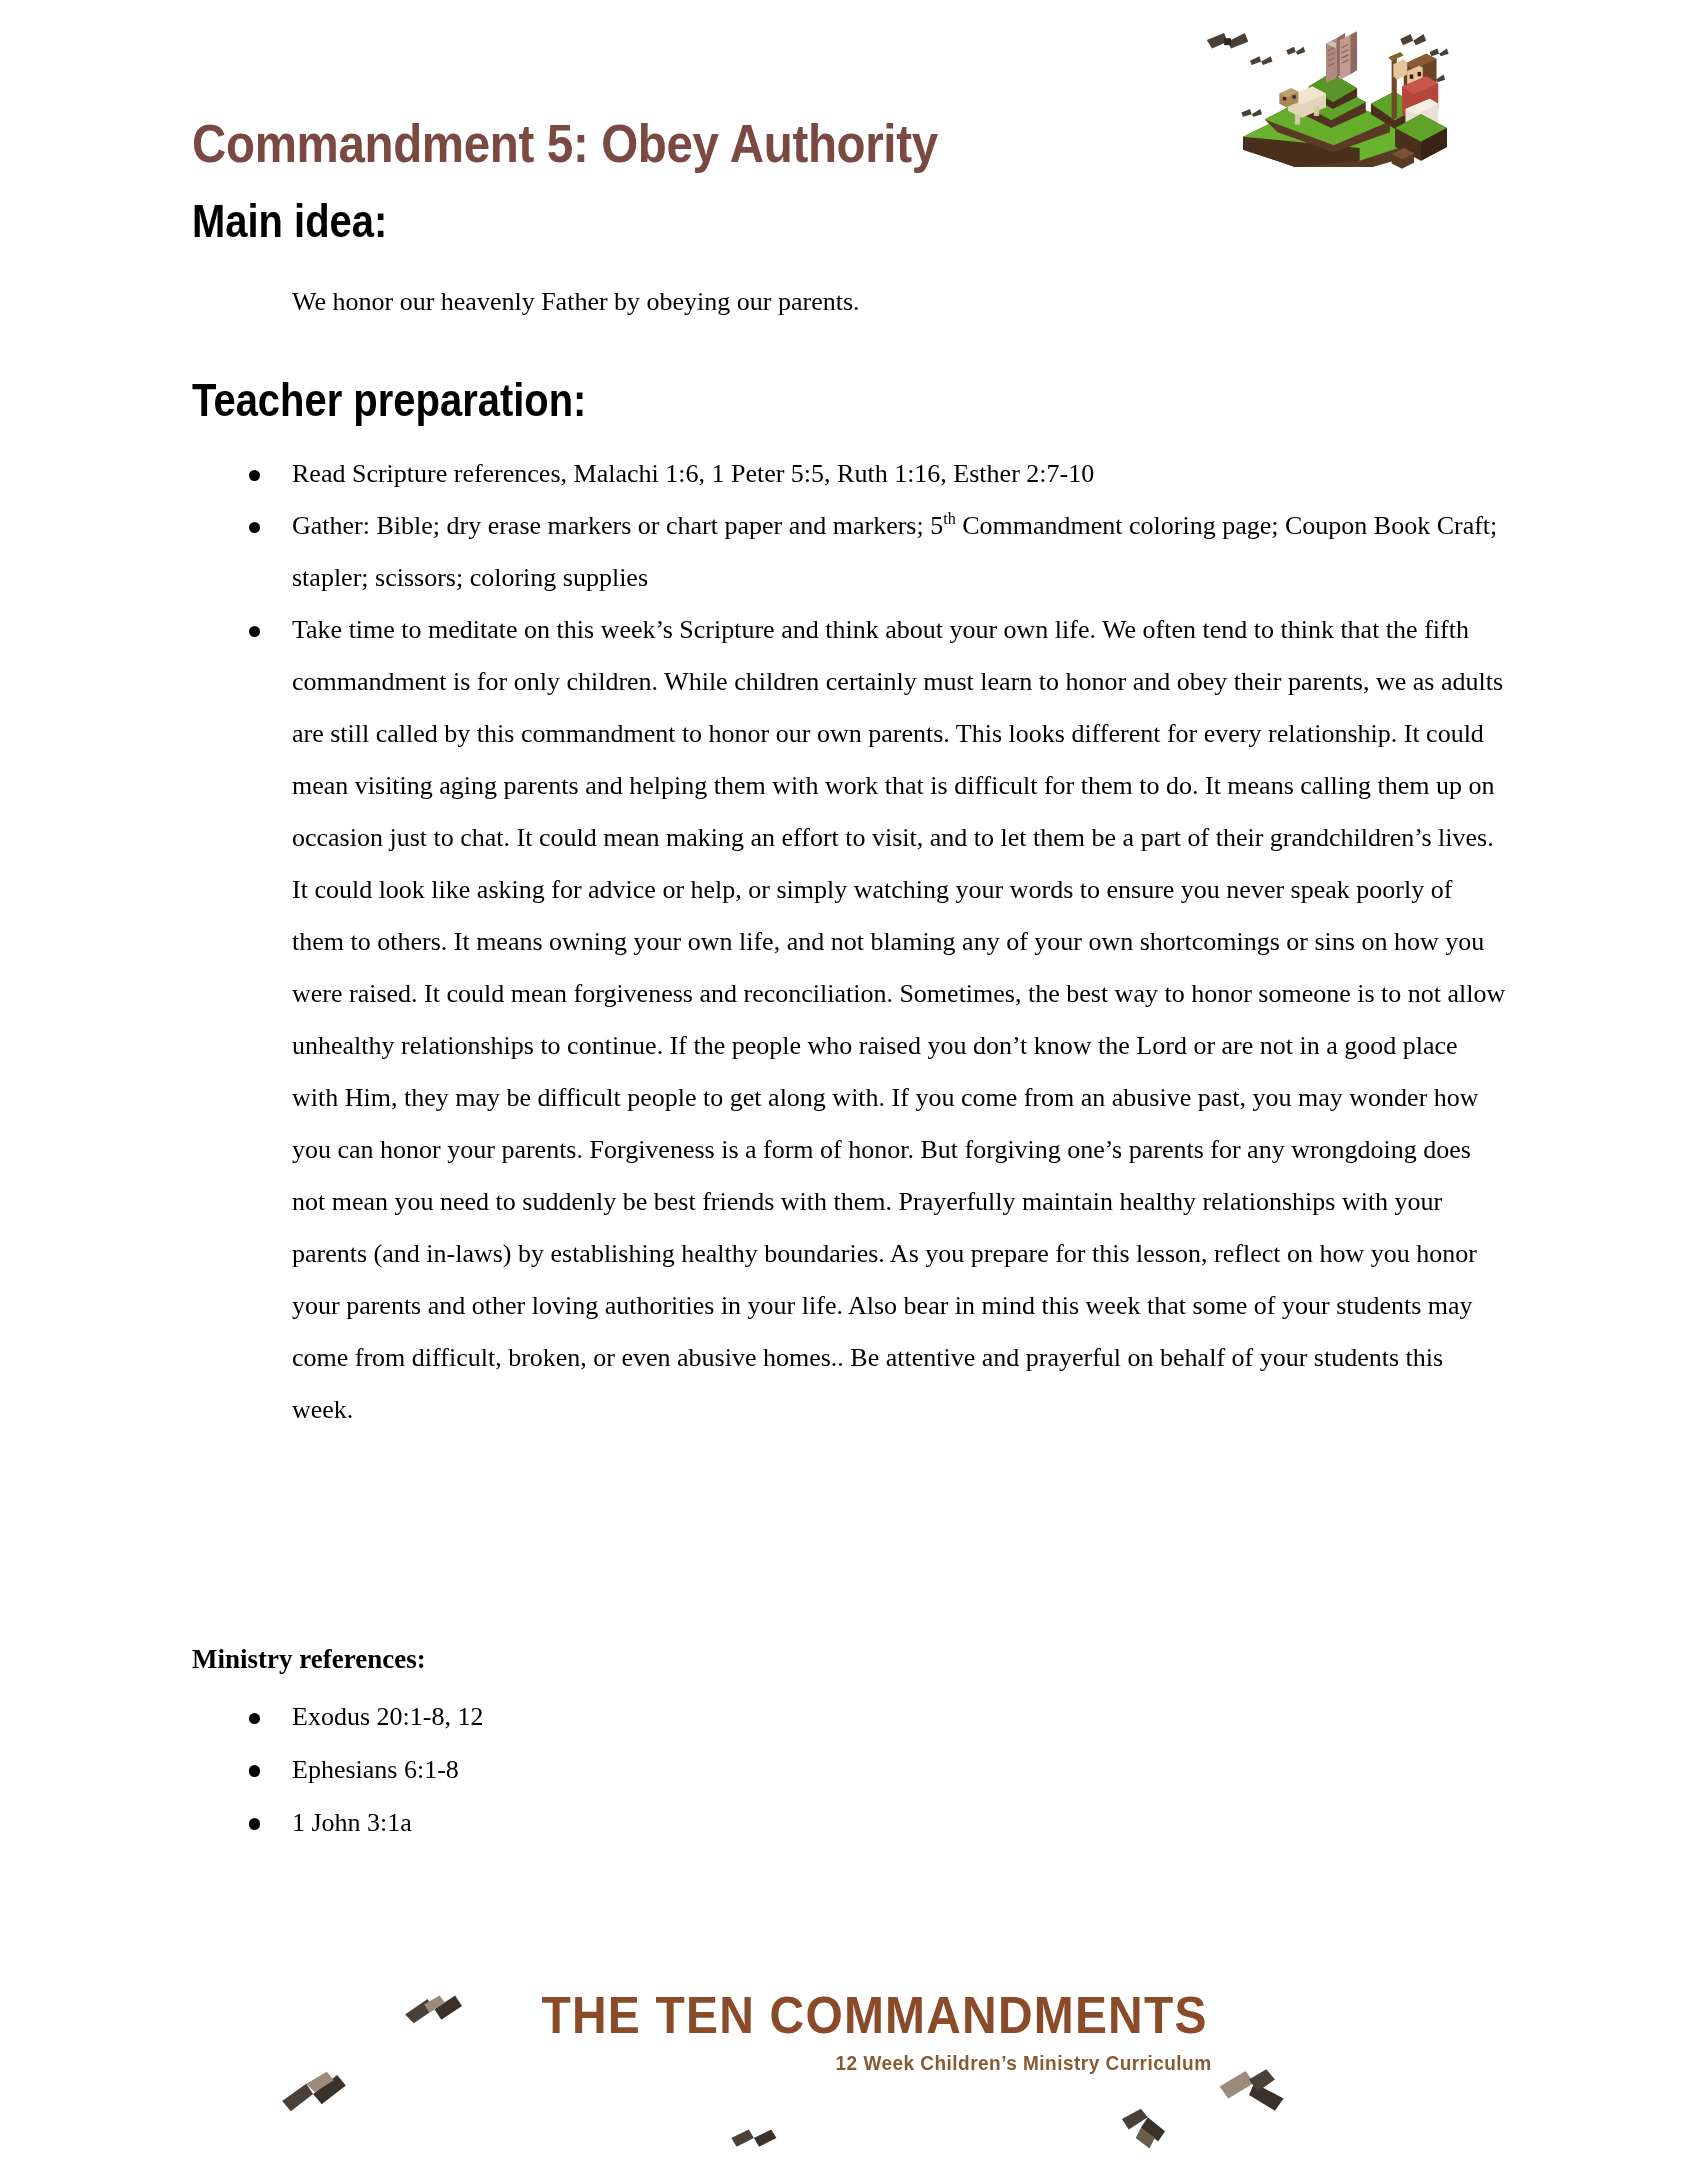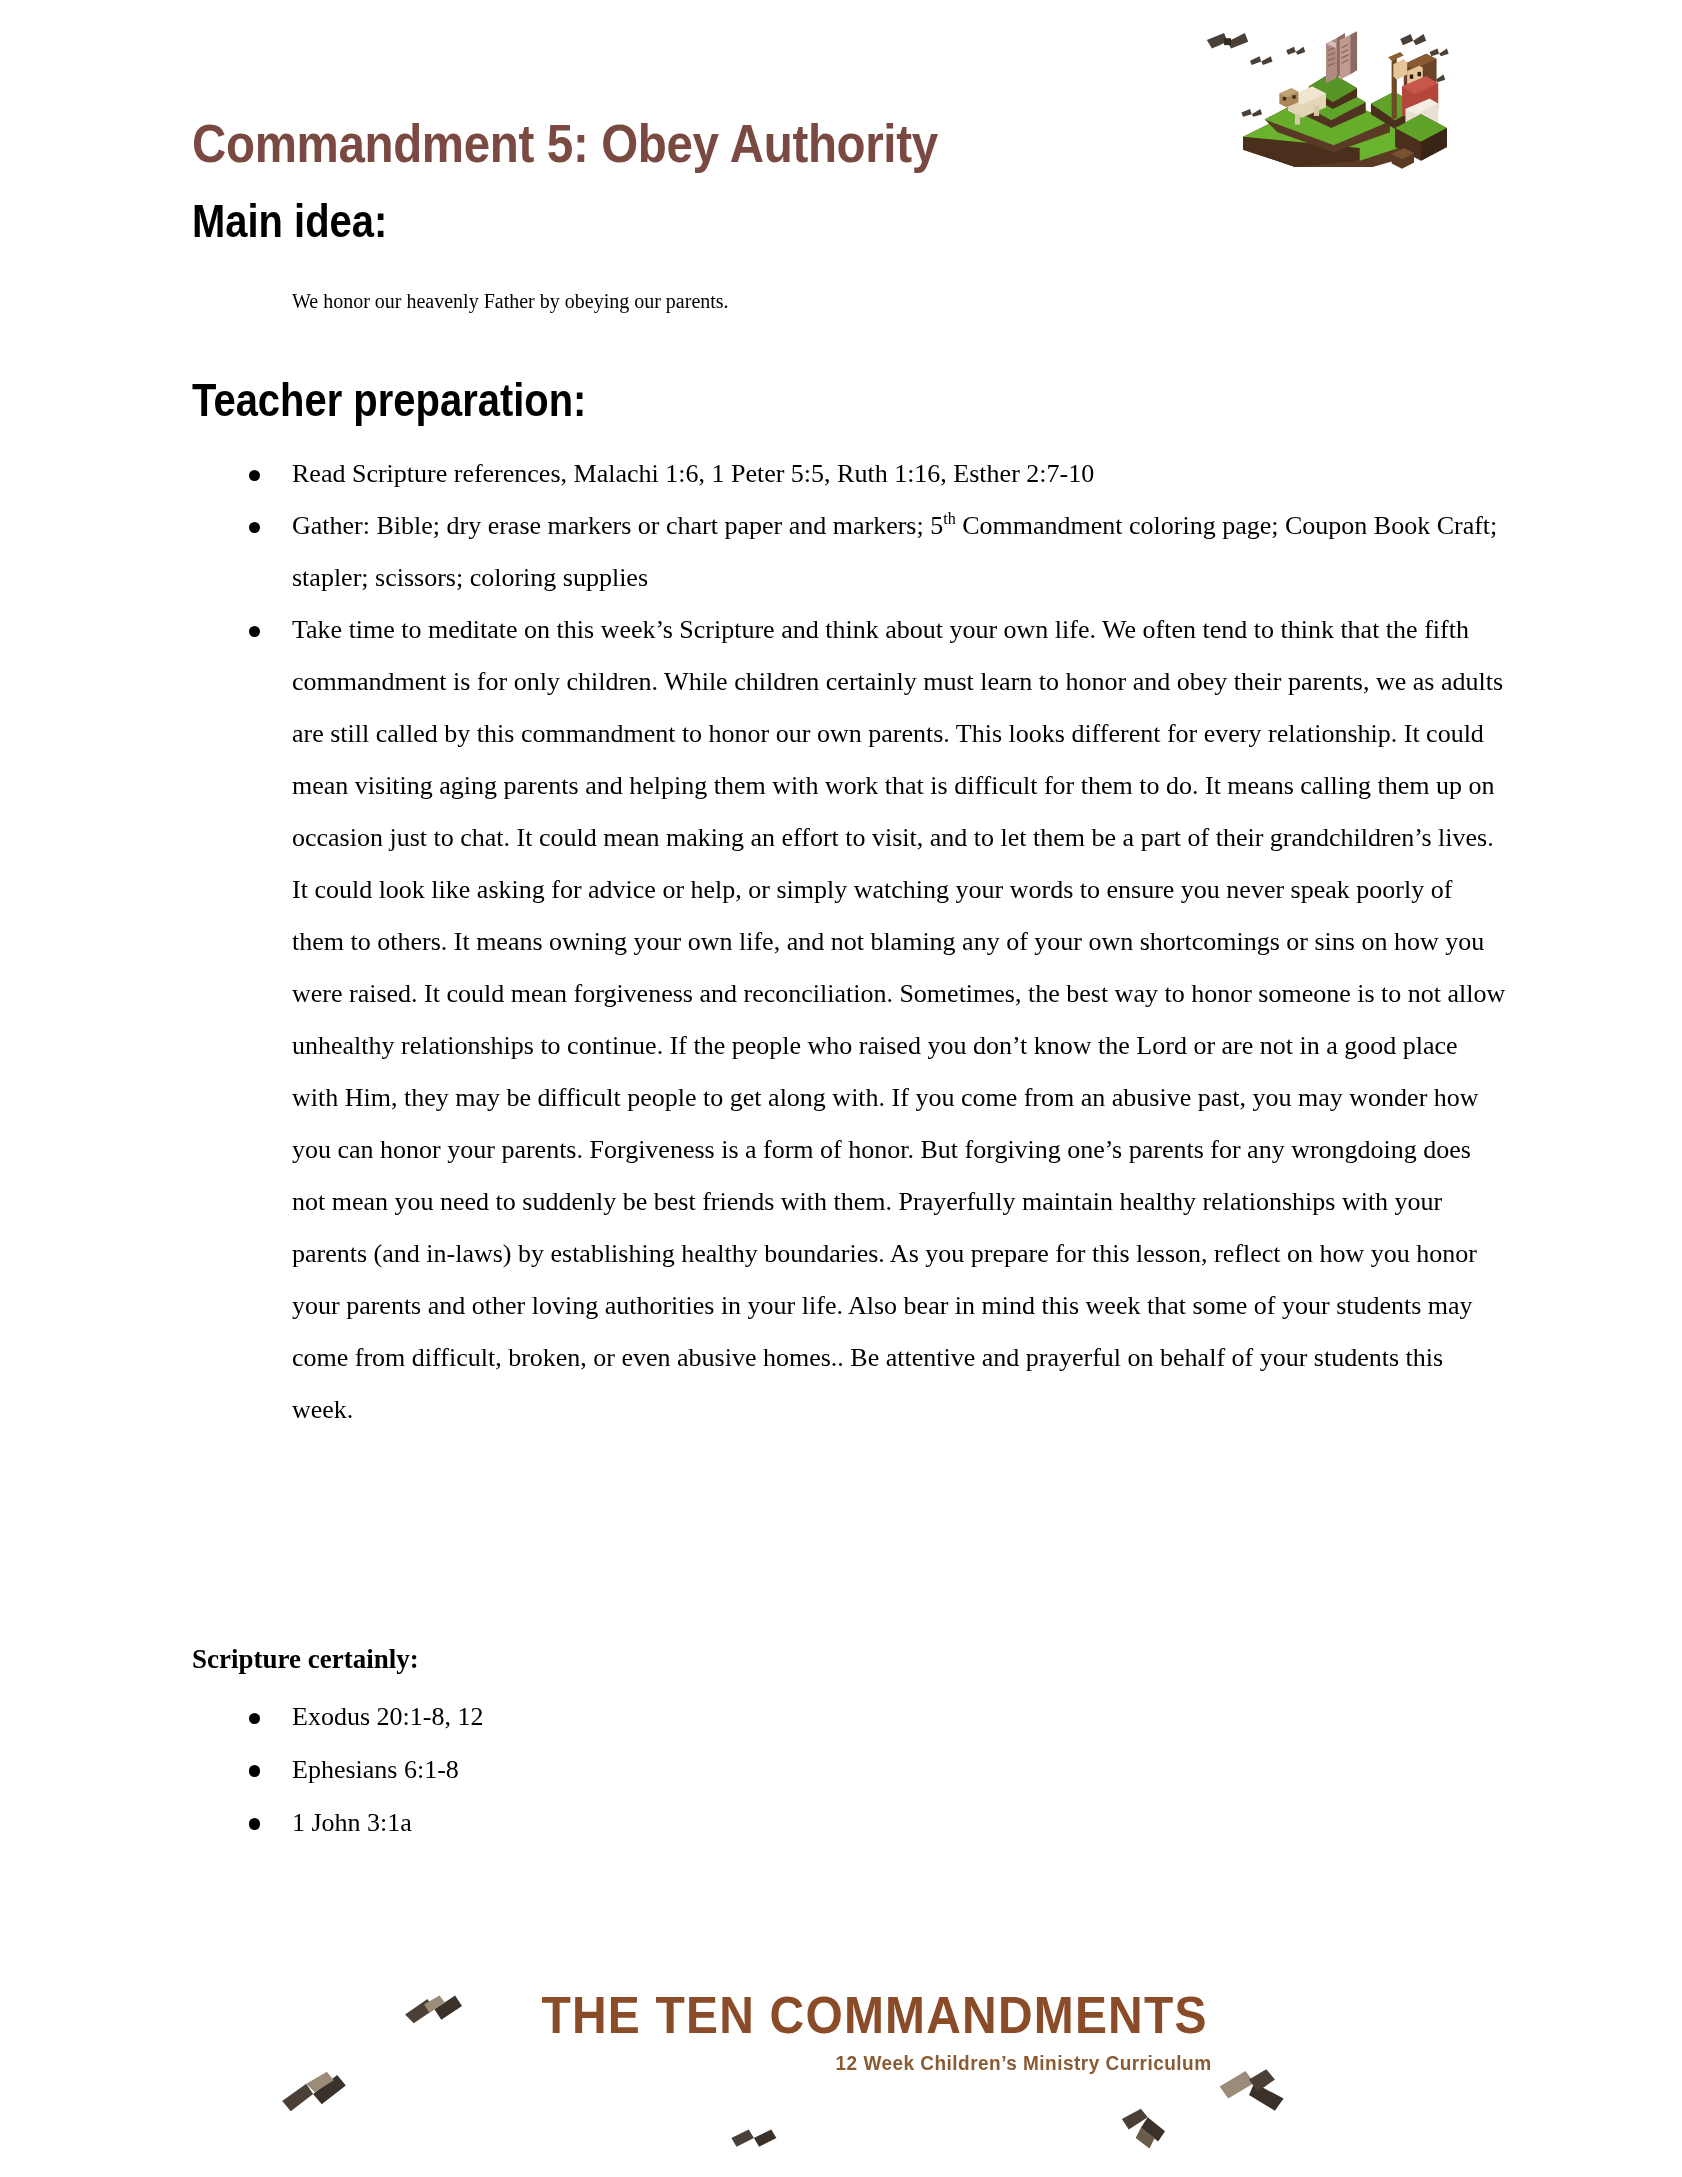--- a/index.html
+++ b/index.html
@@ -74,22 +74,22 @@
   }
   .h-teacher-prep {
     position: absolute;
     left: 192px;
     top: 376px;
   }
 
   .lead-line {
     position: absolute;
     left: 292px;
-    top: 269px;
-    font-size: 20px;
+    top: 260px;
+    font-size: 26px;
     line-height: 1.2;
     font-family: "Liberation Serif", serif;
   }
 
   
   .bullets {
     position: absolute;
     left: 192px;
     width: 1314px;
     margin: 0;
@@ -321,21 +321,21 @@
     <li>
       <span class="dot"></span>
       <span class="txt">Gather: Bible; dry erase markers or chart paper and markers; 5<sup>th</sup> Commandment coloring page; Coupon Book Craft; stapler; scissors; coloring supplies</span>
     </li>
     <li>
       <span class="dot"></span>
       <span class="txt">Take time to meditate on this week’s Scripture and think about your own life. We often tend to think that the fifth commandment is for only children. While children certainly must learn to honor and obey their parents, we as adults are still called by this commandment to honor our own parents. This looks different for every relationship. It could mean visiting aging parents and helping them with work that is difficult for them to do. It means calling them up on occasion just to chat. It could mean making an effort to visit, and to let them be a part of their grandchildren’s lives. It could look like asking for advice or help, or simply watching your words to ensure you never speak poorly of them to others. It means owning your own life, and not blaming any of your own shortcomings or sins on how you were raised. It could mean forgiveness and reconciliation. Sometimes, the best way to honor someone is to not allow unhealthy relationships to continue. If the people who raised you don’t know the Lord or are not in a good place with Him, they may be difficult people to get along with. If you come from an abusive past, you may wonder how you can honor your parents. Forgiveness is a form of honor. But forgiving one’s parents for any wrongdoing does not mean you need to suddenly be best friends with them. Prayerfully maintain healthy relationships with your parents (and in-laws) by establishing healthy boundaries. As you prepare for this lesson, reflect on how you honor your parents and other loving authorities in your life. Also bear in mind this week that some of your students may come from difficult, broken, or even abusive homes.. Be attentive and prayerful on behalf of your students this week.</span>
     </li>
   </ul>
 
-  <div class="sub-head">Scripture certainly:</div>
+  <div class="sub-head">Ministry references:</div>
 
   <ul class="bullets refs">
     <li>
       <span class="dot"></span>
       <span class="txt">Exodus 20:1-8, 12</span>
     </li>
     <li>
       <span class="dot"></span>
       <span class="txt">Ephesians 6:1-8</span>
     </li>

